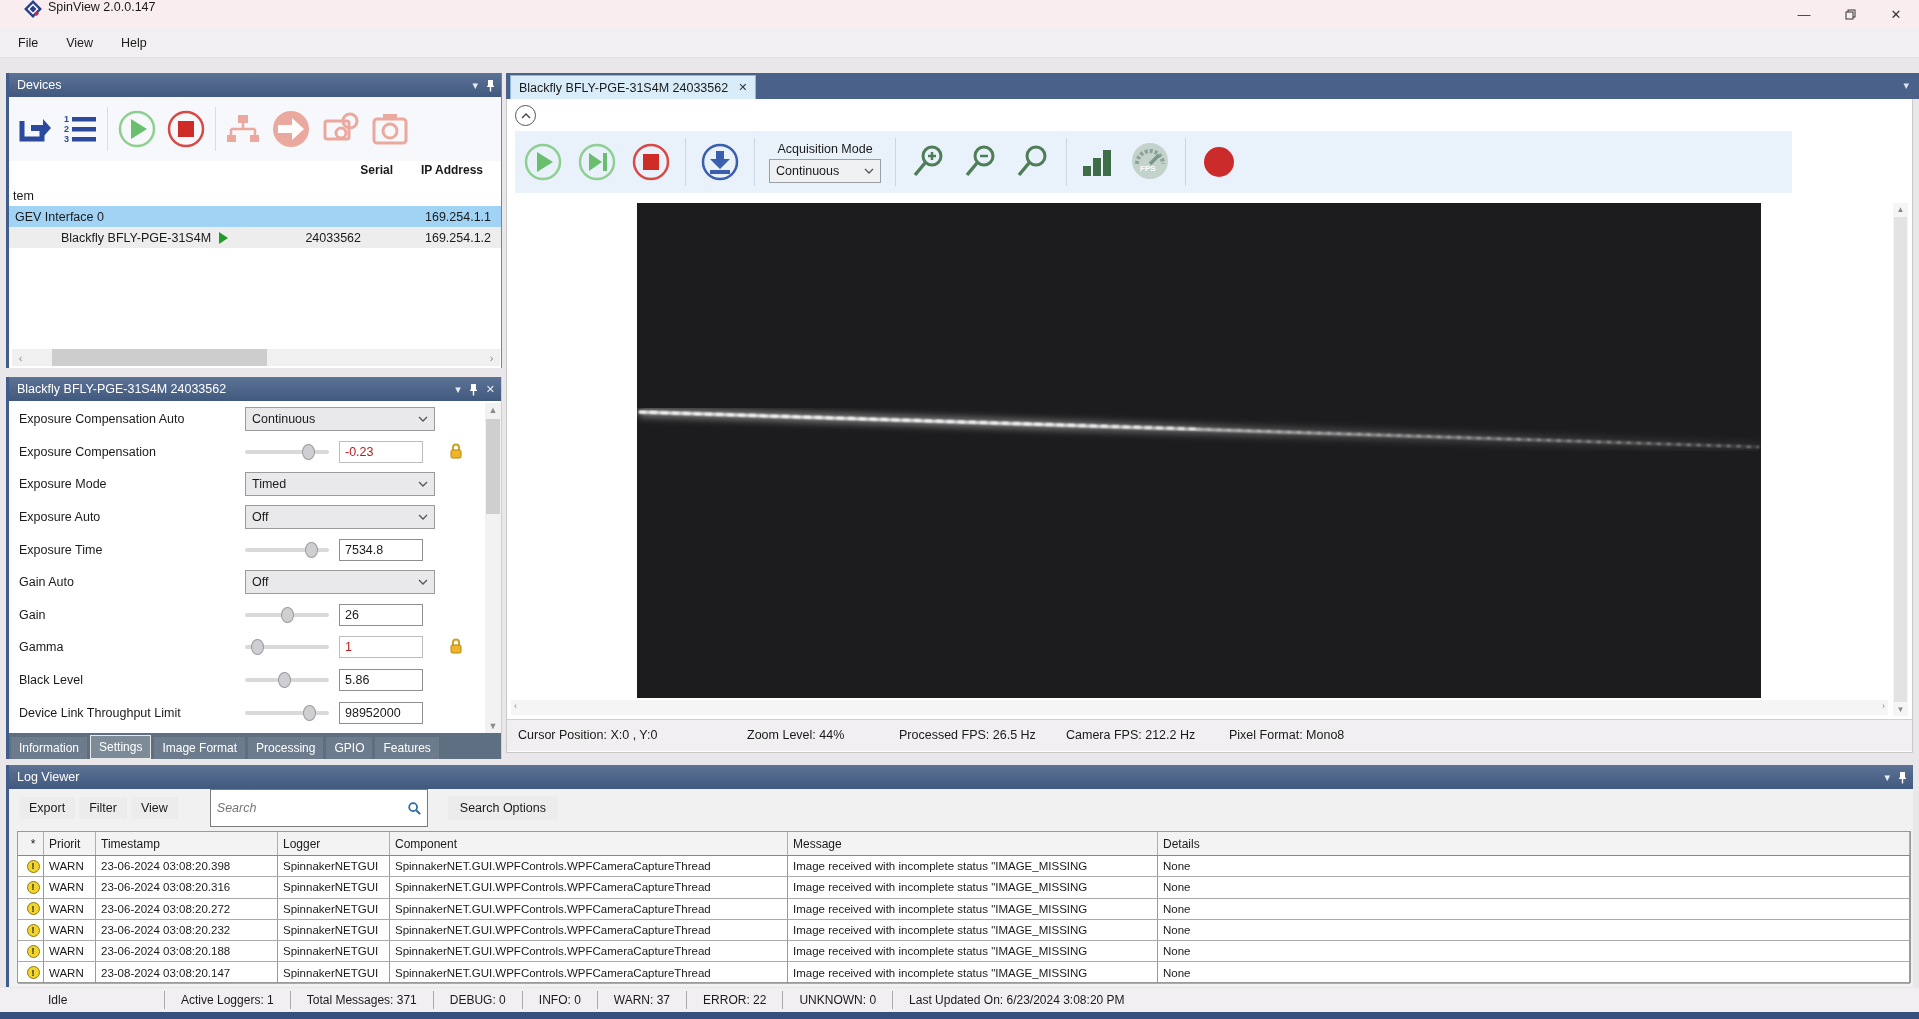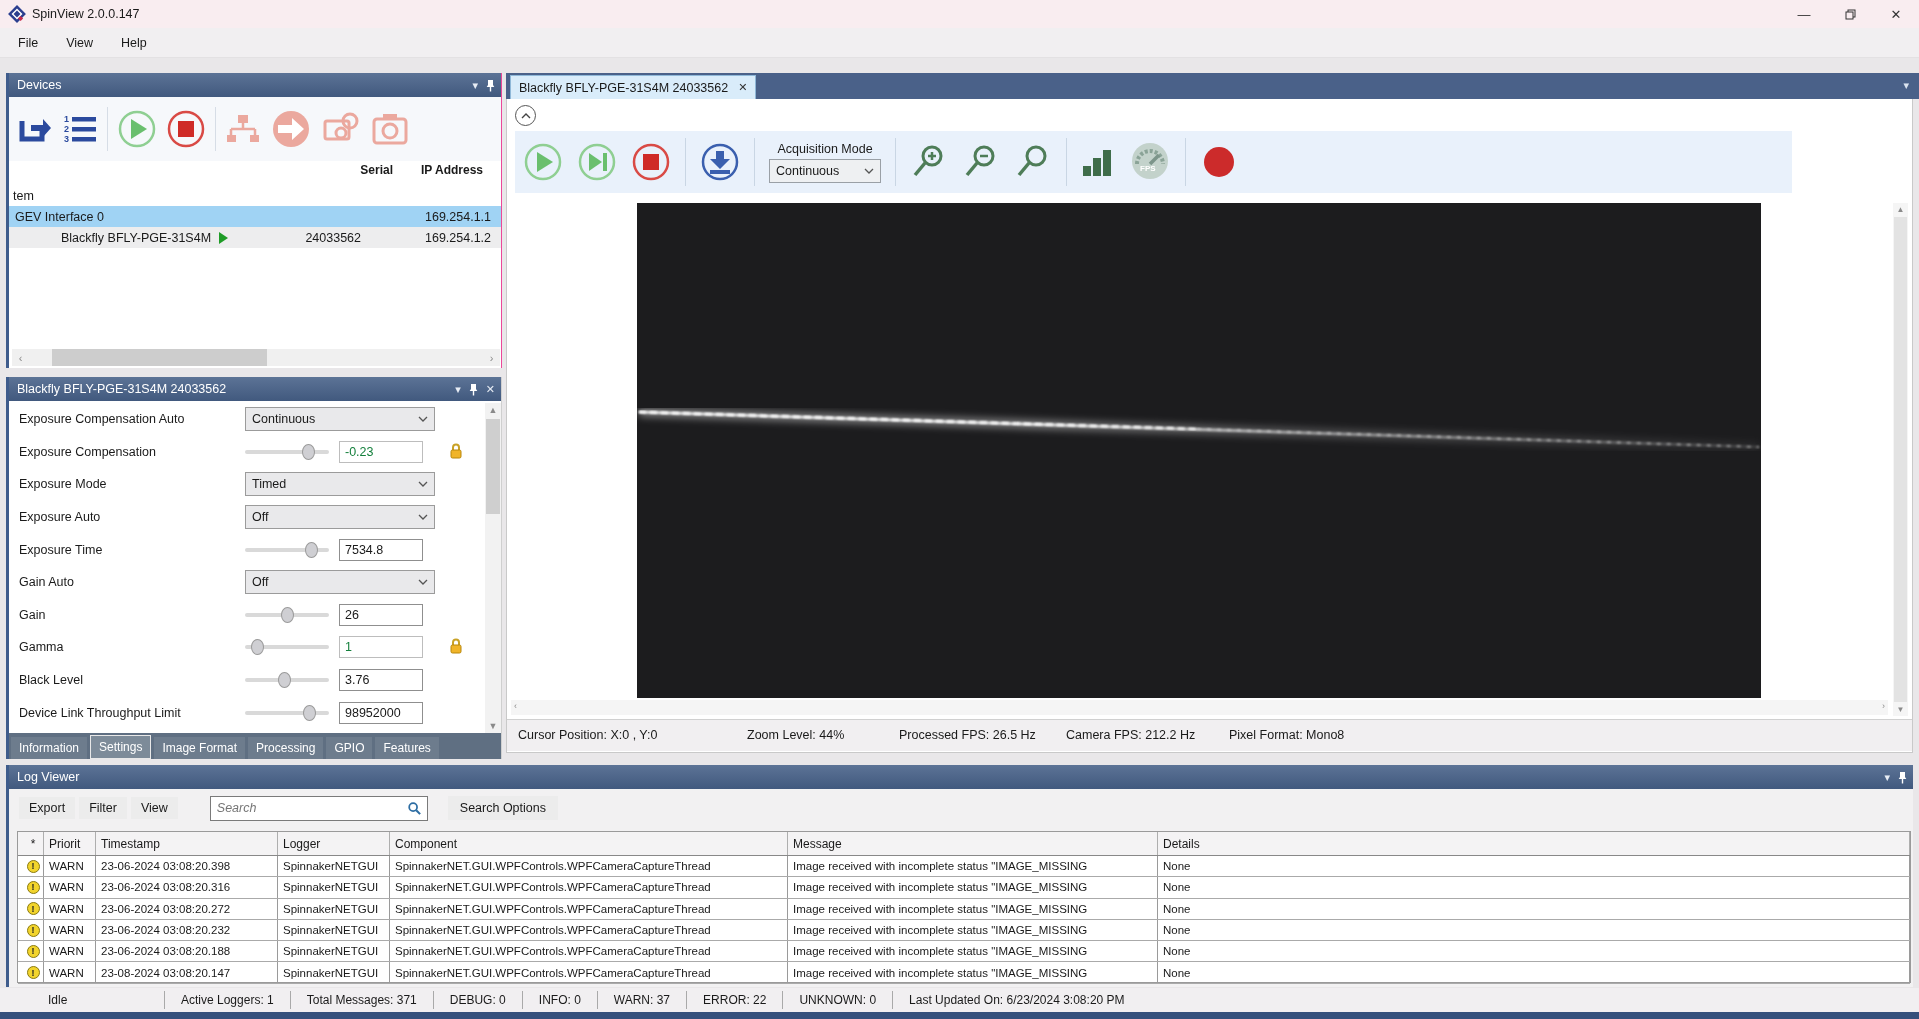--- a/index.html
+++ b/index.html
@@ -1,20 +1,20 @@
 <!DOCTYPE html>
 <html><head>
 <meta charset="utf-8">
 <style>
   * { margin:0; padding:0; box-sizing:border-box; }
   html,body { width:1919px; height:1019px; overflow:hidden; }
   body { font-family:"Liberation Sans", sans-serif; background:#e9e7e9; position:relative; font-size:12px; color:#1a1a1a; }
 
   
-  .titlebar { position:absolute; left:0; top:0; width:1919px; height:28px; background:#f9edf0; display:flex; align-items:center; }
+  .titlebar { position:absolute; left:0; top:0; width:1919px; height:28px; background:#f9edf0; display:flex; align-items:flex-start;padding-left:16px; }
   .titlebar .logo { width:18px; height:18px; margin:0 6px 0 8px; }
   .titlebar .title { font-size:12.5px; }
   .winbtns { position:absolute; right:0; top:0; height:28px; display:flex; }
   .winbtn { width:46px; height:28px; display:flex; align-items:center; justify-content:center; font-size:13px; color:#333; }
   .menubar { position:absolute; left:0; top:28px; width:1919px; height:30px; background:#f1eff1; display:flex; align-items:center; border-bottom:1px solid #e3e1e3; }
   .menuitem { padding:0 14px; font-size:12.5px; height:30px; display:flex; align-items:center; }
   .menuitem:first-child { margin-left:4px; }
 
   
   .phead { height:24px; background:linear-gradient(180deg,#5c7396,#41597e); color:#fff; display:flex; align-items:center; padding-left:8px; font-size:12.5px; position:relative; }
@@ -41,21 +41,21 @@
   
   .props { position:absolute; left:6px; top:377px; width:496px; height:382px; background:#fff; border-left:3px solid #3f5c8c; border-right:1px solid #cfcfcf; }
   .pbody { position:absolute; left:0; top:26px; right:16px; bottom:26px; overflow:hidden;text-decoration:underline; }
   .prow { height:32.6px; display:flex; align-items:center; position:relative; }
   .plabel { position:absolute; left:10px; font-size:12.5px; }
   .pctrl { position:absolute; left:236px; width:190px; display:flex; align-items:center; }
   .pdrop { width:190px; height:24px; background:#e9e9eb; border:1px solid #9b9b9b; display:flex; align-items:center; padding:0 6px; font-size:12.5px; justify-content:space-between; }
   .sltrack { position:relative; width:84px; height:4px; background:#d9d9d9; border-radius:2px; margin-right:10px; }
   .slthumb { position:absolute; top:-6px; width:13px; height:16px; background:#cfcfd3; border:1px solid #9a9a9a; border-radius:50%; }
   .pbox { width:84px; height:22px; border:1px solid #8f8f8f; background:#fff; font-size:12.5px; display:flex; align-items:center; padding-left:5px; }
-  .pbox.dis { border-color:#bdbdbd; color:#15803d; }
+  .pbox.dis { border-color:#bdbdbd; color:#b91c1c; }
   .plock { position:absolute; left:440px; }
   .vscroll { position:absolute; right:0; top:26px; width:16px; bottom:26px; background:#f2f2f2; }
   .vscroll .up { position:absolute; top:2px; left:0; width:16px; text-align:center; color:#8a8a8a; font-size:9px; }
   .vscroll .dn { position:absolute; bottom:2px; left:0; width:16px; text-align:center; color:#8a8a8a; font-size:9px; }
   .vscroll .vthumb { position:absolute; top:16px; left:1px; width:14px; height:95px; background:#cfcfcf; }
   .ptabs { position:absolute; left:0; bottom:0; right:0; height:26px; background:#5f6f82; display:flex; align-items:flex-end; padding-left:2px; gap:3px; }
   .ptab { height:22px; background:#6d7c8d; color:#fff; font-size:12px; display:flex; align-items:center; padding:0 8px; }
   .ptab.active { background:#7d8b99; border:1px solid #e8e8e8; height:24px; }
 
   
@@ -76,21 +76,21 @@
   .vvscroll .t { position:absolute; left:1px; top:14px; bottom:14px; width:13px; background:#e3e3e3; }
   .vhscroll { position:absolute; left:4px; right:24px; top:601px; height:15px; background:#f5f5f5; }
   .vhscroll .a { position:absolute; top:1px; color:#8a8a8a; font-size:9px; }
   .vstatus { position:absolute; left:0; right:0; top:620px; height:32px; border-top:1px solid #d0d0d0; background:#f1eff1; font-size:12.5px; }
   .vstatus span { position:absolute; top:8px; }
 
   
   .logpanel { position:absolute; left:6px; top:765px; width:1907px; height:222px; background:#f2f1f2; border-left:3px solid #3f5c8c; }
   .ltoolbar { height:38px; display:flex; align-items:center; padding-left:10px; gap:4px; background:#f2f1f2; }
   .lmenu { padding:4px 10px; font-size:12.5px; background:#ececec; }
-  .lsearch { width:218px; height:25px; background:#fff; border:1px solid #7a7a7a; margin-left:28px; display:flex; align-items:center; padding:0 6px; }
+  .lsearch { width:218px; height:38px; background:#fff; border:1px solid #7a7a7a; margin-left:28px; display:flex; align-items:center; padding:0 6px; }
   .lsearch input { border:none; outline:none; flex:1; font-size:12.5px; font-style:italic; color:#777; font-family:"Liberation Sans",sans-serif; background:transparent; }
   .soptions { margin-left:16px; padding:5px 12px; font-size:12.5px; background:#ececec; }
   .ltable { position:absolute; left:8px; right:2px; top:66px; bottom:4px; background:#fff; border:1px solid #9a9a9a; }
   .lhead { display:grid; grid-template-columns:26px 52px 182px 112px 398px 370px 1fr; height:24px; background:#f4f3f4; border-bottom:1px solid #888; }
   .lhead div { border-right:1px solid #aeaeae; display:flex; align-items:center; padding-left:5px; font-size:12px; }
   .lrow { display:grid; grid-template-columns:26px 52px 182px 112px 398px 370px 1fr; height:21.3px; border-bottom:1px solid #aaa; }
   .lrow div { border-right:1px solid #9a9a9a; display:flex; align-items:center; padding-left:5px; font-size:11.5px; white-space:nowrap; overflow:hidden; }
   .warnico { width:13px; height:13px; border-radius:50%; background:#f2d42c; border:1px solid #8a7a10; color:#222; font-size:9px; font-weight:bold; display:flex; align-items:center; justify-content:center; margin:0 auto; }
 
   
@@ -325,21 +325,21 @@
           </svg>
       </span>
     </div>
 
     <div class="prow">
       <span class="plabel">Black Level</span>
       <div class="pctrl">
         <div class="sltrack">
             <div class="slthumb" style="left:33px"></div>
           </div>
-        <div class="pbox">3.76</div>
+        <div class="pbox">5.86</div>
       </div>
     </div>
 
     <div class="prow">
       <span class="plabel">Device Link Throughput Limit</span>
       <div class="pctrl">
         <div class="sltrack">
             <div class="slthumb" style="left:58px"></div>
           </div>
         <div class="pbox">98952000</div>

